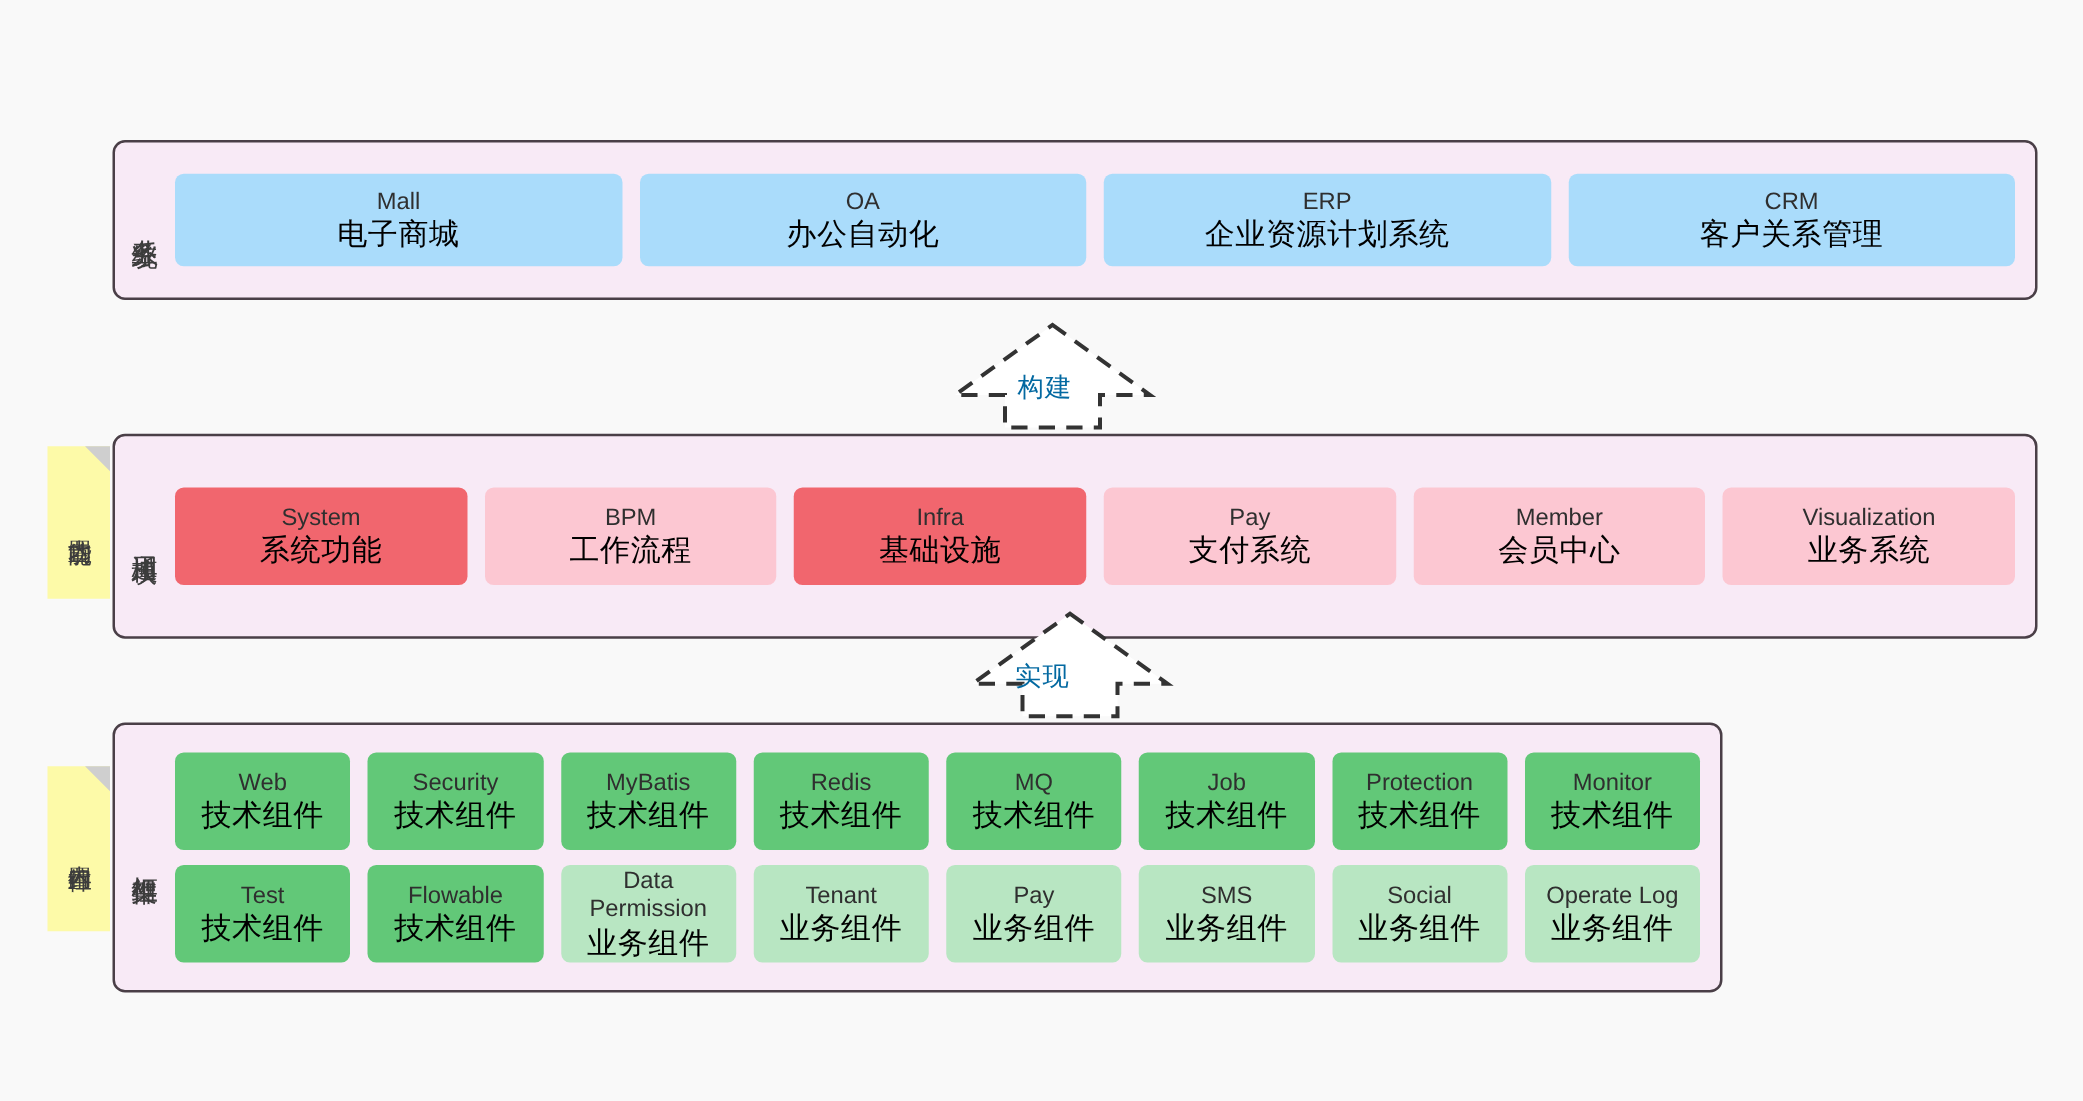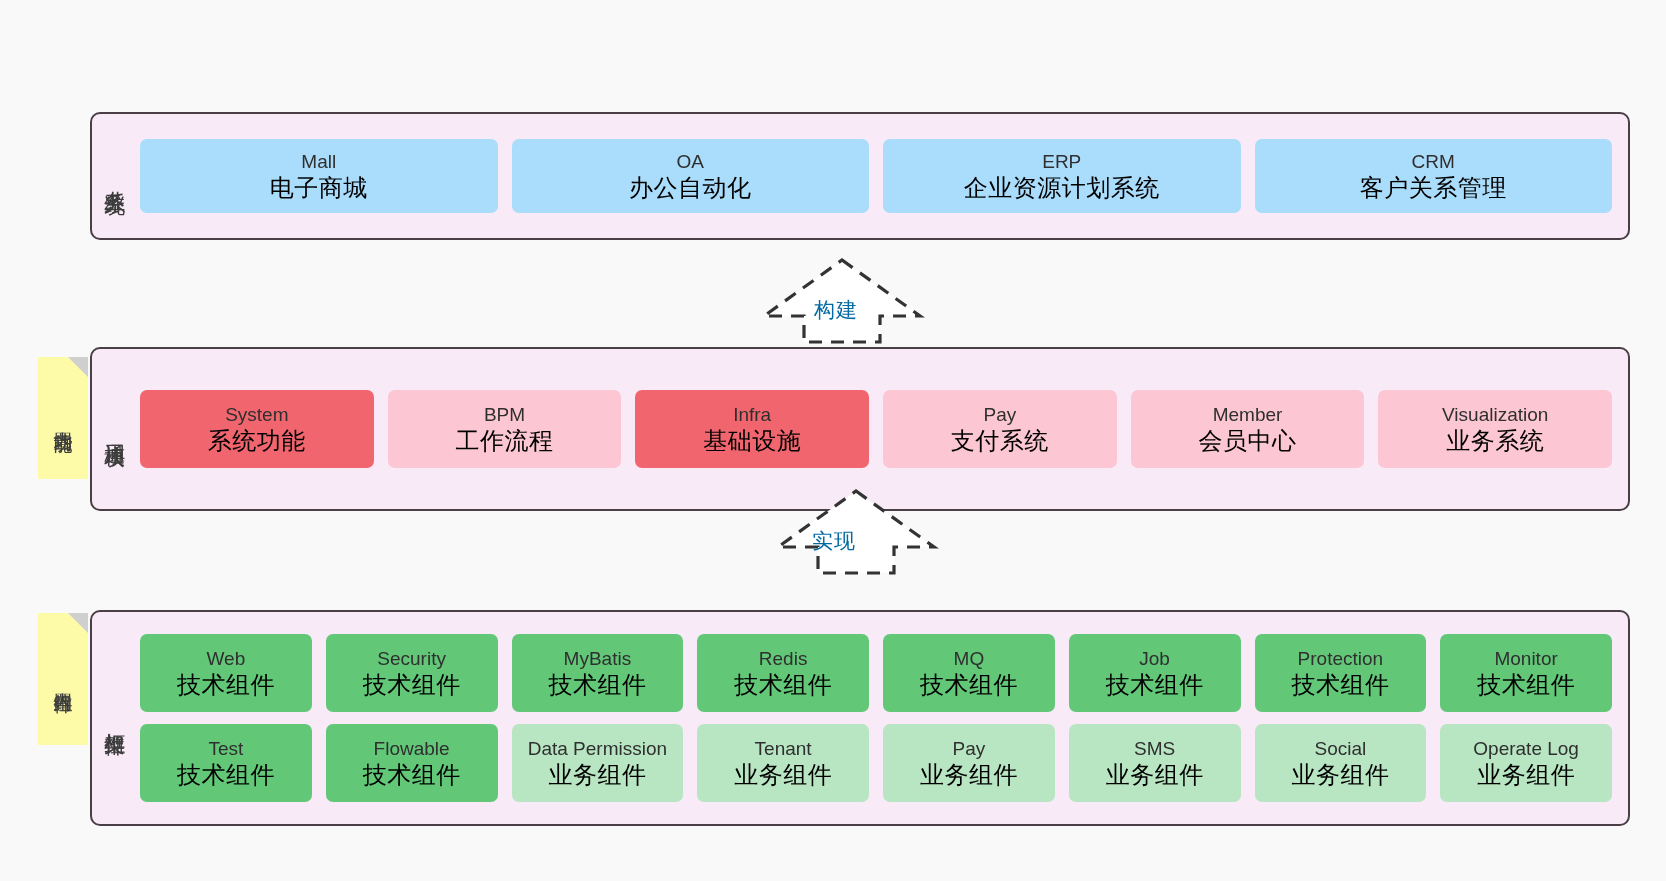--- a/index.html
+++ b/index.html
@@ -97,21 +97,21 @@
 
   
   #layer-business { left: 90px;  top: 112px; width: 1540px; height: 128px; }
   #layer-business .layer-body { padding-right: 16px; }
   #layer-business .card { height: 74px; }
 
   #layer-common   { left: 90px;  top: 347px; width: 1540px; height: 164px; }
   #layer-common .layer-body { padding-right: 16px; }
   #layer-common .card { height: 78px; }
 
-  #layer-framework{ left: 90px;  top: 578px; width: 1540px; height: 216px; margin-top: 32px; }
+  #layer-framework{ left: 90px;  top: 578px; width: 1288px; height: 216px; }
   #layer-framework .layer-body { padding-right: 16px; gap: 12px; }
   #layer-framework .card { height: 78px; }
 
   
   .sticky {
     position: absolute;
     background: #fdfaa8;
     width: 50px;
     box-sizing: border-box;
     display: flex;

